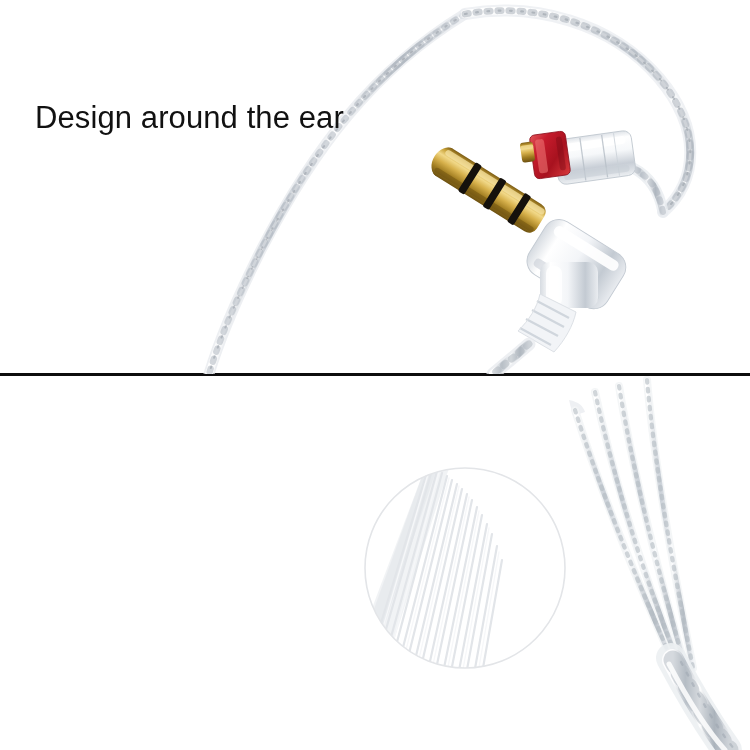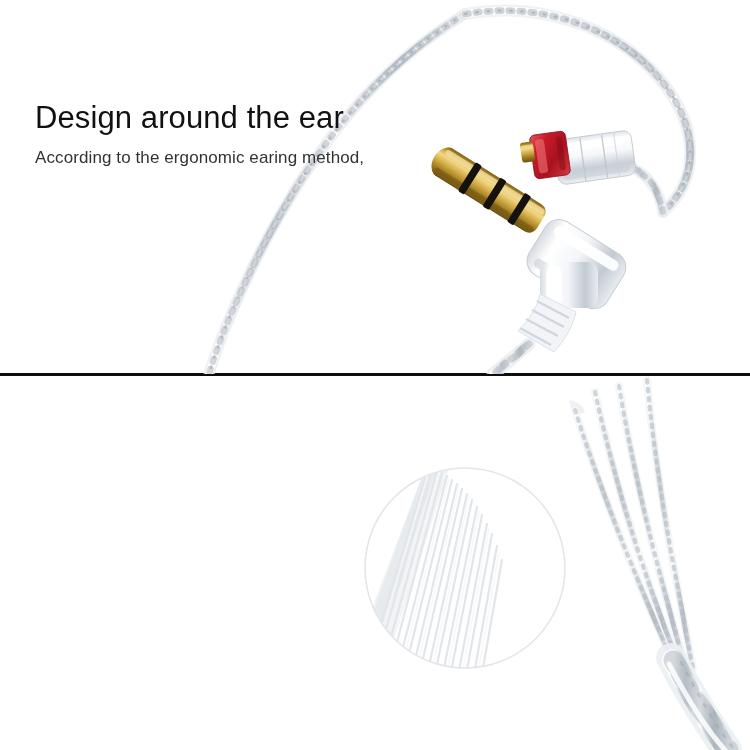--- a/index.html
+++ b/index.html
@@ -191,21 +191,20 @@
             <path d="M 516 344 C 502 356 490 366 480 374" fill="none" stroke="url(#gCableV)" stroke-width="8.5" stroke-linecap="round"></path>
             <path d="M 516 344 C 502 356 490 366 480 374" fill="none" stroke="#a9b1ba" stroke-width="7" stroke-linecap="round" stroke-dasharray="3 7" opacity="0.5"></path>
           </g>
         </g>
 
       </g>
     </svg>
 
     <div class="textblock" id="text-top">
       <div class="headline">Design around the ear</div>
-      <div class="body-line">According to the ergonomic earing method,</div>
     </div>
   </div>
 
   <div class="divider"></div>
 
   <div class="panel" id="panel-bottom">
 
     <svg class="art" viewBox="0 0 750 374" width="750" height="374" xmlns="http://www.w3.org/2000/svg">
       <defs>
         <linearGradient id="gStrand" x1="0" y1="0" x2="1" y2="0">

